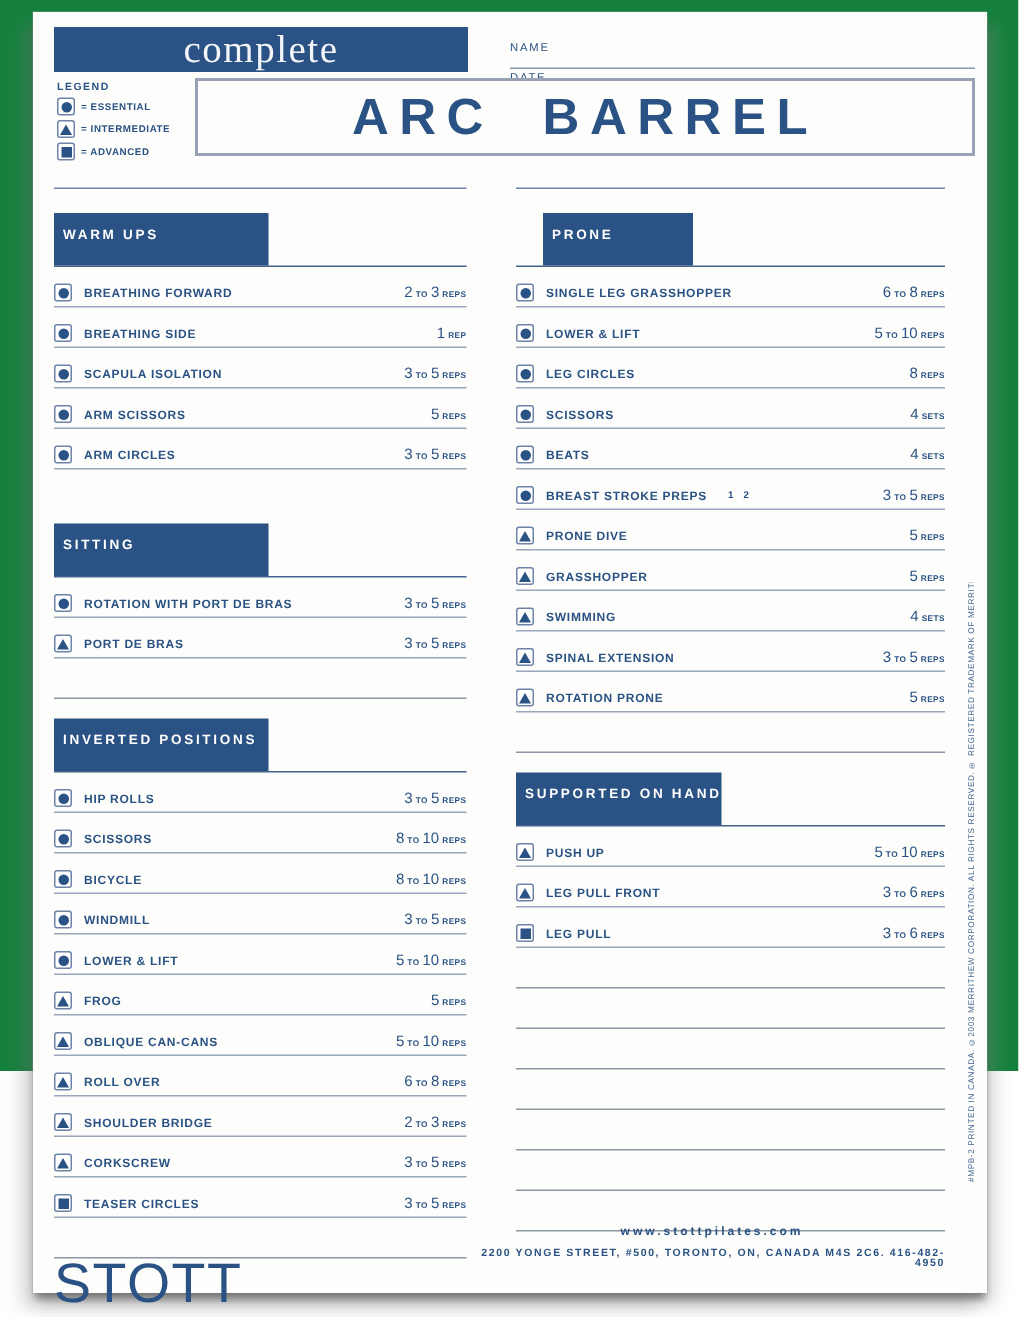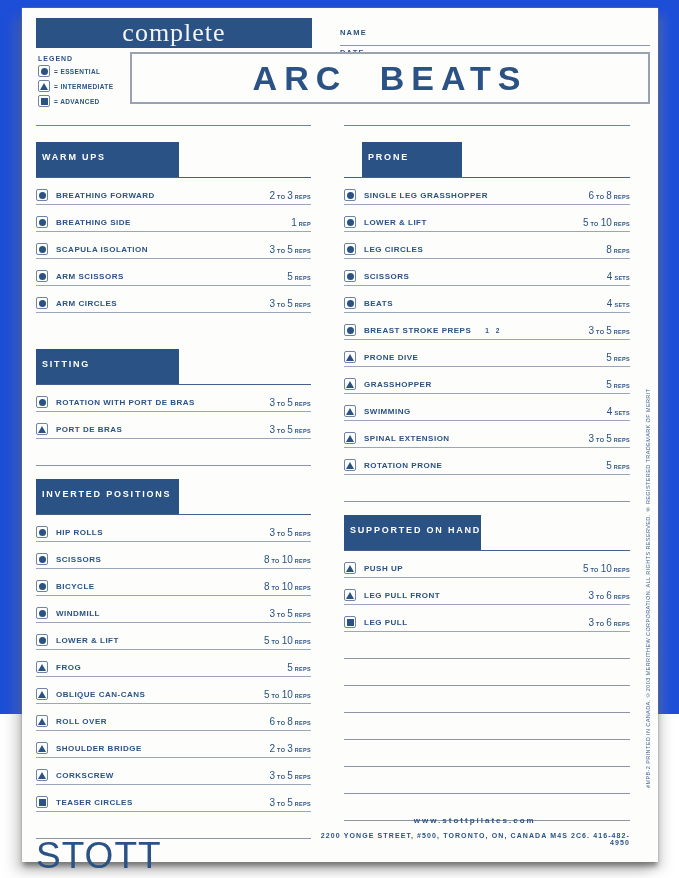--- a/index.html
+++ b/index.html
@@ -1,33 +1,33 @@
 <!DOCTYPE html>
 <html style="--accent: #2A5284;"><head>
 <meta charset="utf-8">
 <style>
   * { margin:0; padding:0; box-sizing:border-box; }
   html,body { width:679px; height:878px; background:#ffffff; overflow:hidden;
               font-family:"Liberation Sans", sans-serif; }
-  .stage { position:relative; width:679px; height:714px; background:#1d4ed8; }
+  .stage { position:relative; width:679px; height:714px; background:#15803d; }
   .page  { position:absolute; left:22px; top:8px; width:636px; height:854px;
            background:#fdfdfb;
            box-shadow: 0 5px 5px -1px rgba(60,60,60,.55),
                        -7px 9px 12px rgba(120,120,120,.35),
                        6px 7px 10px rgba(150,150,150,.30),
                        0 0 1px #bbb; }
   
   .banner { position:absolute; left:14px; top:10px; width:276px; height:30px;
             background:var(--accent); display:flex; align-items:center; justify-content:center; }
   .banner span { font-family:"Liberation Serif", serif; font-size:26px; color:#f3f5f8;
                  letter-spacing:1px; }
   .name-row { position:absolute; left:318px; top:13px; right:8px;
               border-bottom:1.2px solid #8a97ad; padding-bottom:6px; }
   .date-row { position:absolute; left:318px; top:33px; right:8px; }
-  .fld-label { font-size:7.5px; font-weight:bold; color:var(--accent); letter-spacing:1.2px;margin-top:28px; }
+  .fld-label { font-size:7.5px; font-weight:normal; color:var(--accent); letter-spacing:1.2px;margin-top:28px; }
   .titlebox { position:absolute; left:108px; top:44px; right:8px; height:52px;
               border:2px solid #98a2b4; background:#fdfdfb;
               display:flex; align-items:center; justify-content:center; }
   .titlebox h1 { font-size:34px; font-weight:bold; color:var(--accent);
                  letter-spacing:7px; word-spacing:16px; }
   .legend { position:absolute; left:16px; top:47px; width:95px; }
   .legend-title { font-size:7px; font-weight:bold; color:var(--accent); letter-spacing:1px;
                   margin-bottom:3px; }
   .legend-row { display:flex; align-items:center; gap:4px; margin-bottom:3px; }
   .legend-row .lab { font-size:6.5px; font-weight:bold; color:var(--accent); letter-spacing:.4px; }
@@ -97,21 +97,21 @@
     </div>
 
     <div class="name-row">
       <span class="fld-label">NAME</span>
     </div>
     <div class="date-row">
       <span class="fld-label">DATE</span>
     </div>
 
     <div class="titlebox">
-      <h1>ARC BEATS</h1>
+      <h1>ARC BARREL</h1>
     </div>
 
     <div class="legend">
       <div class="legend-title">LEGEND</div>
       <div class="legend-row">
         <span class="lvl-icon essential"></span>
         <span class="lab">= ESSENTIAL</span>
       </div>
       <div class="legend-row">
         <span class="lvl-icon intermediate"></span>

